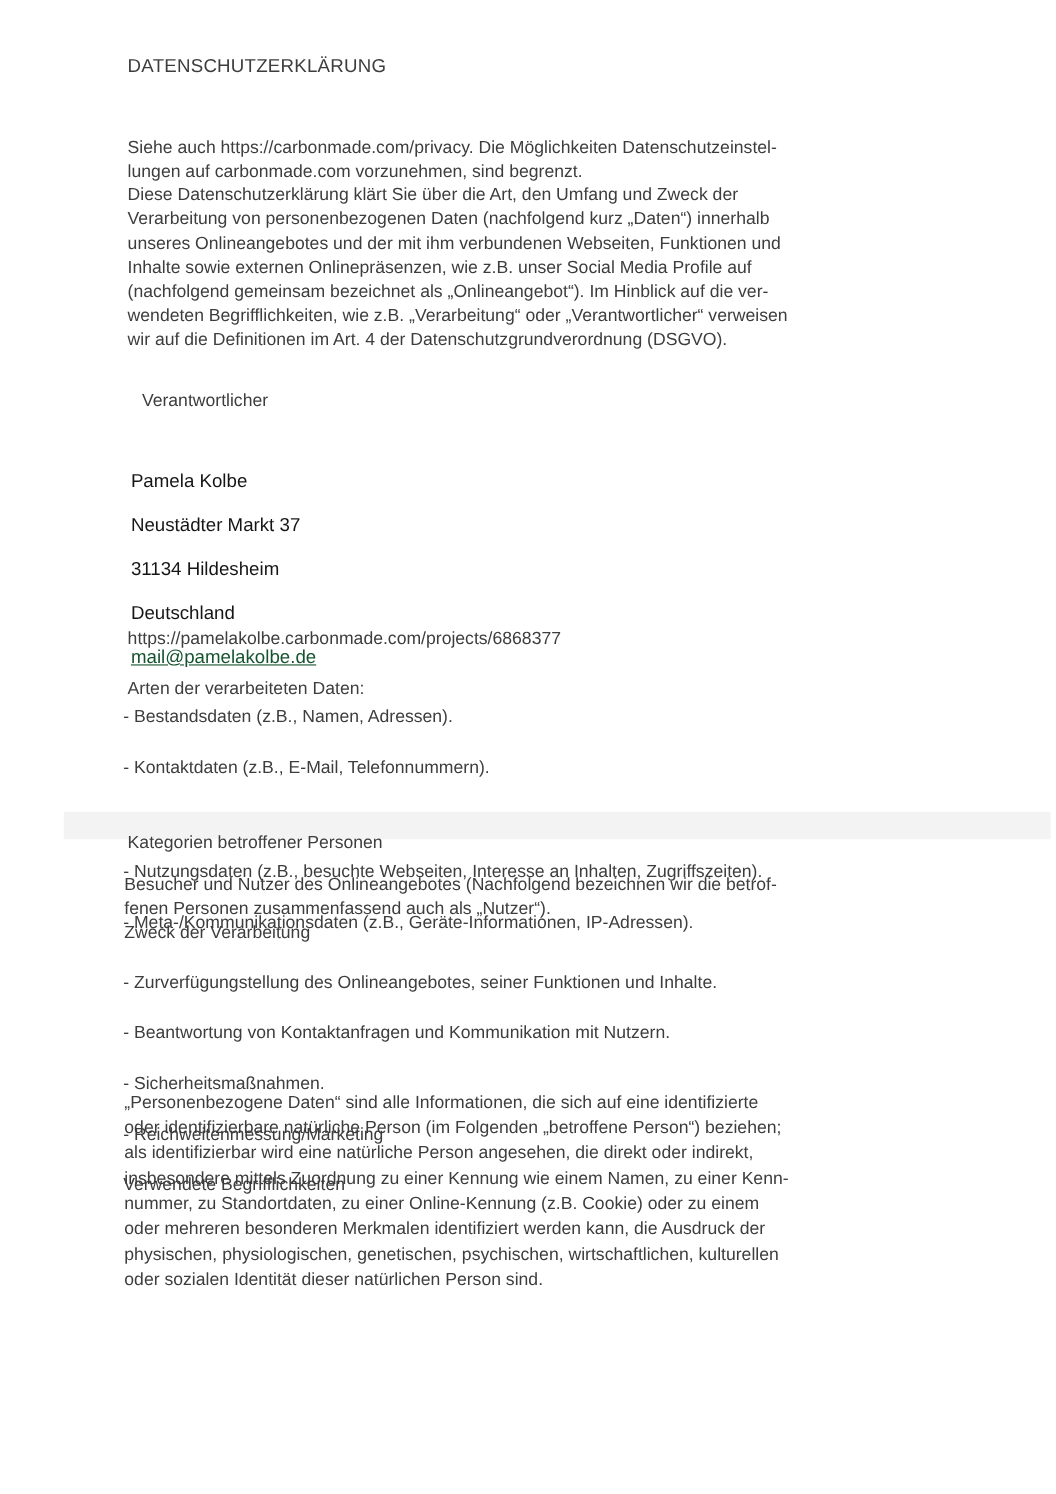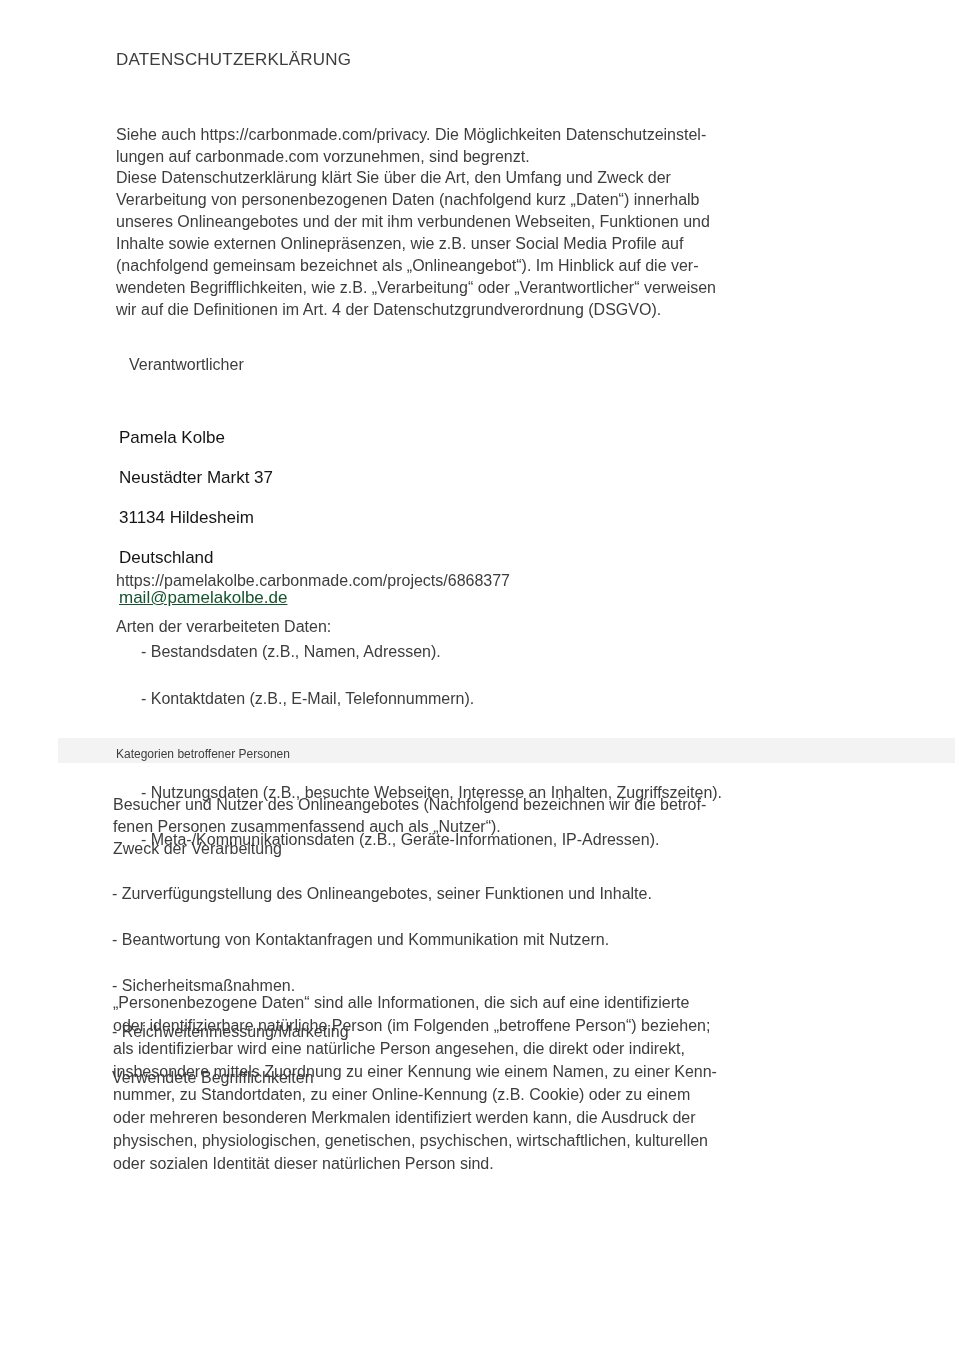--- a/index.html
+++ b/index.html
@@ -13,23 +13,23 @@
   }
   .page { position: absolute; inset: 0; background: #ffffff; }
   .blk { position: absolute; left: 116px; width: 680px; font-size: 16px; line-height: 22px; white-space: pre-line; }
   .doc-title { top: 49px; font-size: 17px; letter-spacing: 0.2px; }
   .intro { top: 94px; margin-top: 30px; }
   .scope { top: 167px; }
   .responsible { top: 354px; margin-left: 13px; }
   .address { top: 408px; left: 119px; font-size: 17px; line-height: 20px; color: #151515; }
   .address a { color: #14532d; text-decoration: underline; }
   .urlblock { top: 546px; line-height: 23px; }
-  .list1 { top: 616px; left: 112px; line-height: 23.5px; margin-left: 29px; }
+  .list1 { top: 616px; left: 112px; line-height: 23.5px; }
   .band { position: absolute; left: 58px; top: 738px; width: 897px; height: 25px; background: #f3f3f3; }
-  .band .band-text { position: absolute; left: 58px; top: 4px; line-height: 25px; font-size: 12px; color: #3d3d3d; }
+  .band .band-text { position: absolute; left: 58px; top: 16px; line-height: 25px; font-size: 16px; color: #3d3d3d; }
   .categories-p { top: 772px; left: 113px; }
   .list2 { top: 859px; left: 112px; line-height: 23px; }
   .personal-def { top: 991px; left: 113px; line-height: 23px; }
   .processing-def { top: 1188px; left: 113px; }
   .line { display: block; }
 </style>
 </head>
 <body>
 
 <div class="page">

